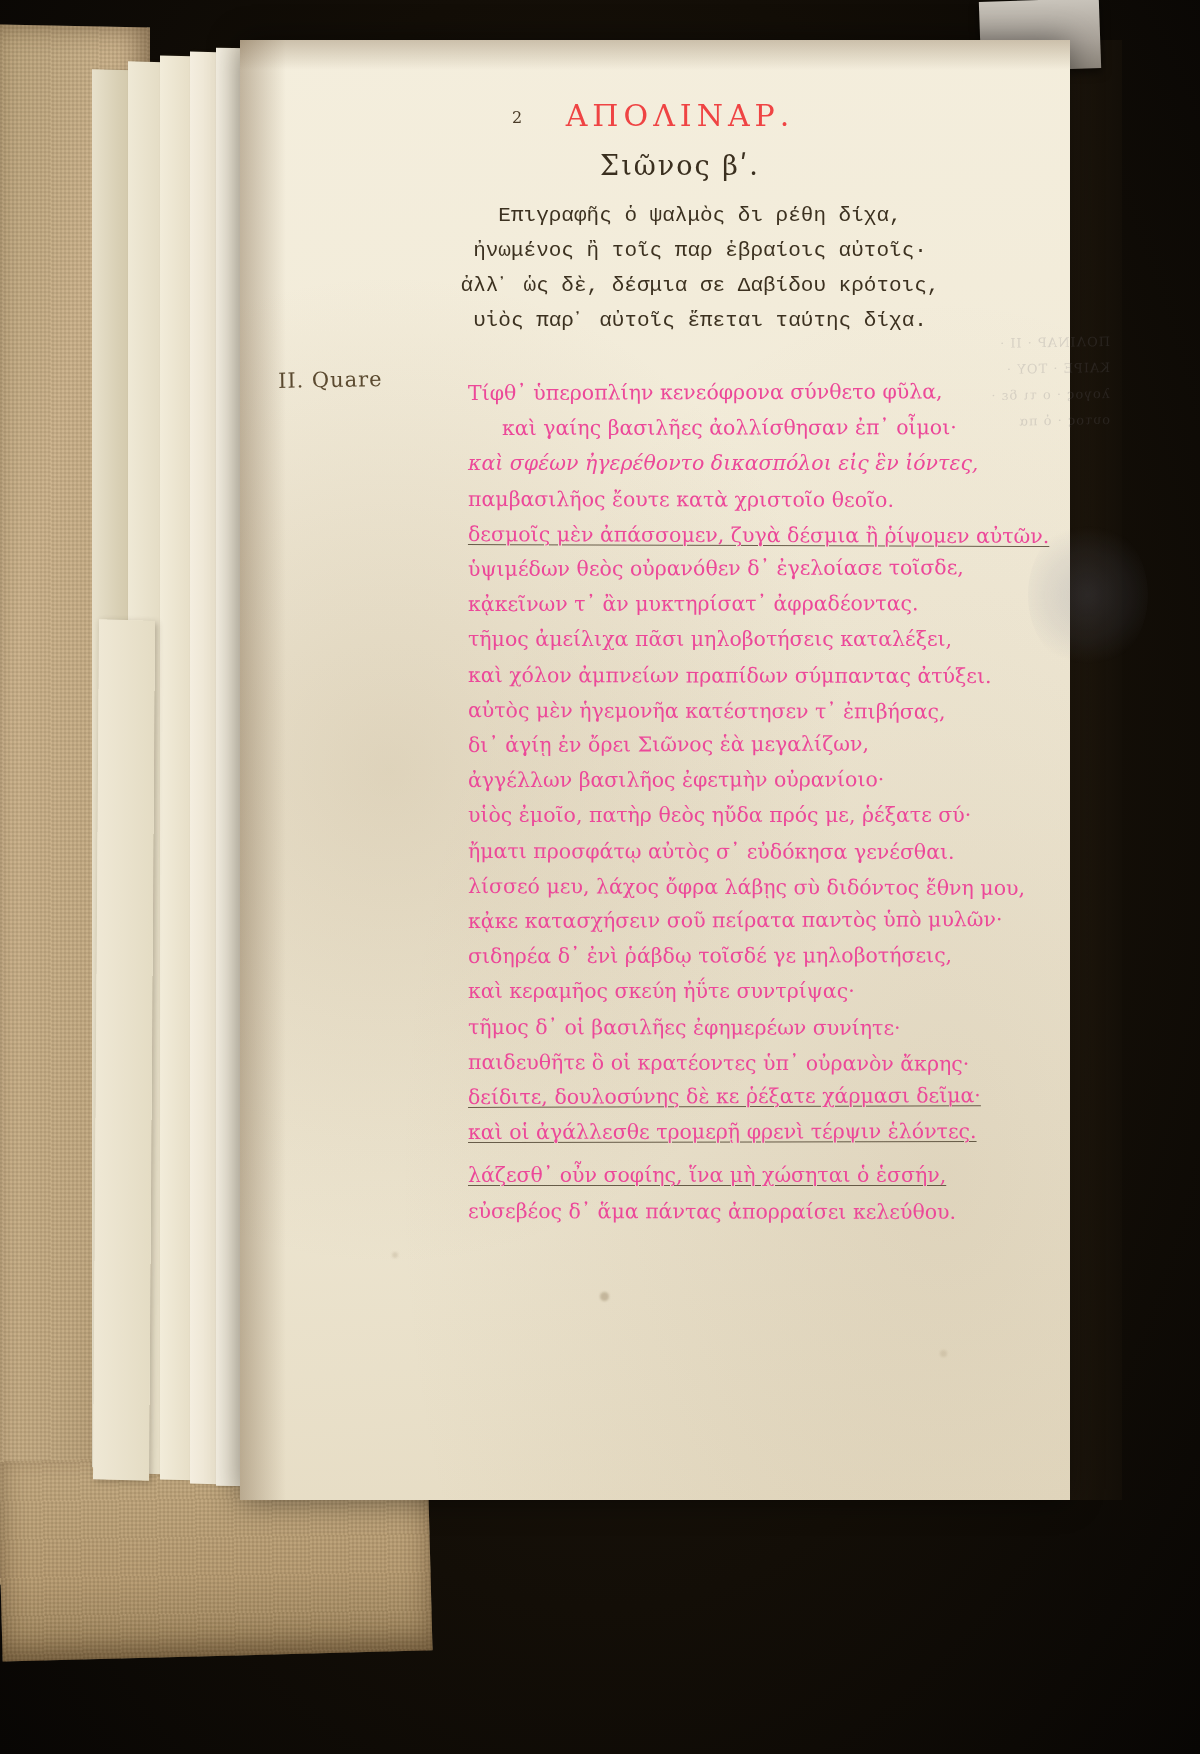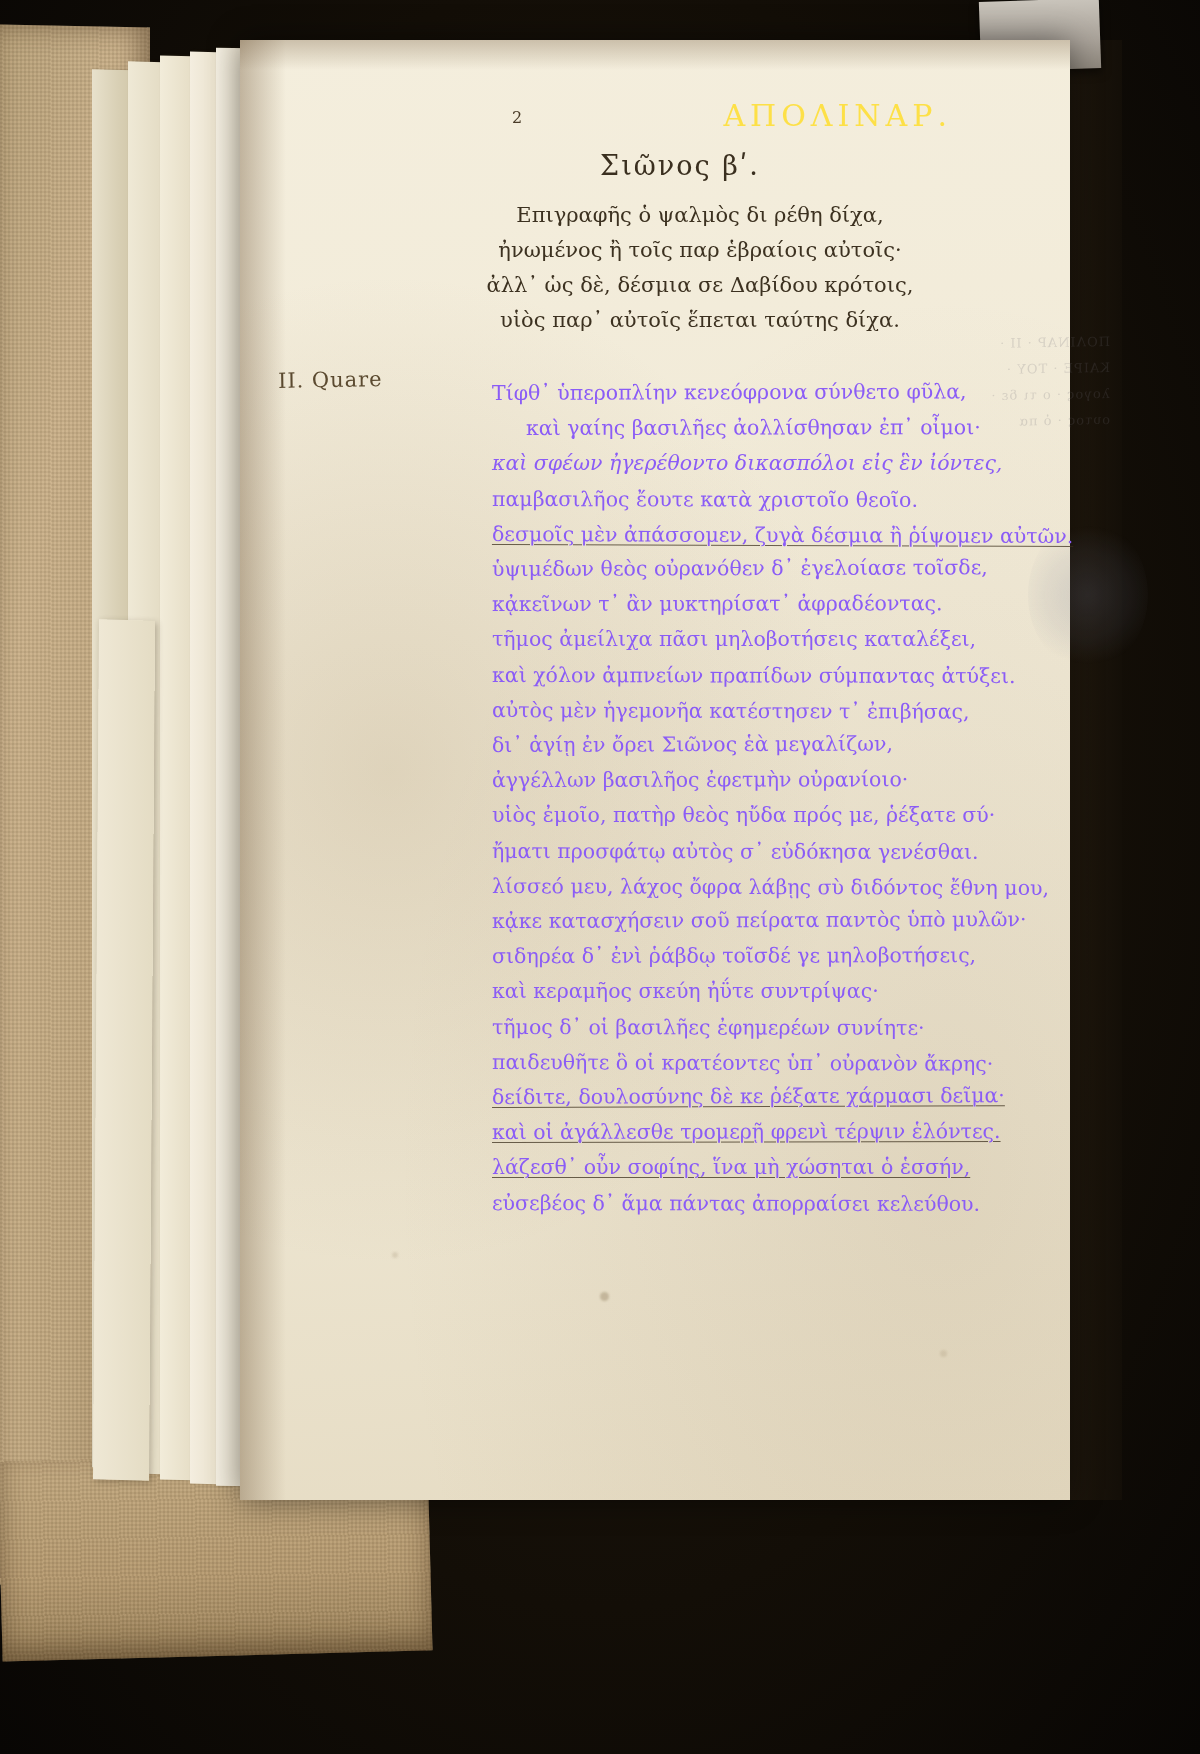--- a/index.html
+++ b/index.html
@@ -171,27 +171,27 @@
   .folio-num {
     position: absolute;
     left: 512px;
     top: 108px;
     font-size: 16px;
     color: #4a3c28;
   }
 
   .header-title {
     position: absolute;
-    left: 392px;
+    left: 400px;
     top: 98px;
     width: 560px;
-    text-align: right;
+    text-align: center;
     font-size: 30px;
     letter-spacing: 5px;
-    color: #fde047;
+    color: #ef4444;
   }
 
   .psalm-heading {
     position: absolute;
     left: 400px;
     top: 150px;
     width: 560px;
     text-align: center;
     font-size: 27px;
     letter-spacing: 2px;
@@ -200,40 +200,41 @@
 
   .argument {
     position: absolute;
     left: 420px;
     top: 198px;
     width: 560px;
     font-size: 21px;
     line-height: 35px;
     text-align: center;
     color: #3c3120;
+    font-family: Liberation Mono, monospace;
   }
 
   .marginalia {
     position: absolute;
     left: 278px;
     top: 368px;
     font-size: 21px;
     color: #5b4a30;
     transform: rotate(-1deg);
     letter-spacing: 1px;
   }
 
   .verse-block {
     position: absolute;
-    left: 492px;
+    left: 468px;
     top: 376px;
     width: 590px;
     font-size: 20.5px;
     line-height: 35.2px;
-    color: #8b5cf6;
+    color: #ec4899;
   }
   .verse-line {
     white-space: nowrap;
     transform-origin: left center;
   }
   .verse-line.indent { padding-left: 34px; }
   .verse-line.underlined {
     text-decoration: underline;
     text-decoration-thickness: 1px;
     text-underline-offset: 3px;
@@ -306,16 +307,16 @@
       <div class="verse-line" style="transform: rotate(0deg);">υἱὸς ἐμοῖο, πατὴρ θεὸς ηὔδα πρός με, ῥέξατε σύ·</div>
       <div class="verse-line" style="transform: rotate(0.1deg);">ἤματι προσφάτῳ αὐτὸς σ᾿ εὐδόκησα γενέσθαι.</div>
       <div class="verse-line" style="transform: rotate(0.2deg);">λίσσεό μευ, λάχος ὄφρα λάβῃς σὺ διδόντος ἔθνη μου,</div>
       <div class="verse-line" style="transform: rotate(-0.2deg);">κᾀκε κατασχήσειν σοῦ πείρατα παντὸς ὑπὸ μυλῶν·</div>
       <div class="verse-line" style="transform: rotate(-0.1deg);">σιδηρέα δ᾿ ἐνὶ ῥάβδῳ τοῖσδέ γε μηλοβοτήσεις,</div>
       <div class="verse-line" style="transform: rotate(0deg);">καὶ κεραμῆος σκεύη ἠΰτε συντρίψας·</div>
       <div class="verse-line" style="transform: rotate(0.1deg);">τῆμος δ᾿ οἱ βασιλῆες ἐφημερέων συνίητε·</div>
       <div class="verse-line" style="transform: rotate(0.2deg);">παιδευθῆτε ὃ οἱ κρατέοντες ὑπ᾿ οὐρανὸν ἄκρης·</div>
       <div class="verse-line underlined" style="transform: rotate(-0.2deg);">δείδιτε, δουλοσύνης δὲ κε ῥέξατε χάρμασι δεῖμα·</div>
       <div class="verse-line underlined" style="transform: rotate(-0.1deg);">καὶ οἱ ἀγάλλεσθε τρομερῇ φρενὶ τέρψιν ἑλόντες.</div>
-      <div class="verse-line underlined" style="transform: rotate(0deg);">λάζεσθ᾿ οὖν σοφίης, ἵνα μὴ χώσηται ὁ ἑσσήν,</div>
+      <div class="verse-line underlined" style="transform: rotate(0deg); margin-top: 8px;">λάζεσθ᾿ οὖν σοφίης, ἵνα μὴ χώσηται ὁ ἑσσήν,</div>
       <div class="verse-line" style="transform: rotate(0.1deg);">εὐσεβέος δ᾿ ἅμα πάντας ἀπορραίσει κελεύθου.</div>
     </div>
 </div>
 
 </body></html>

